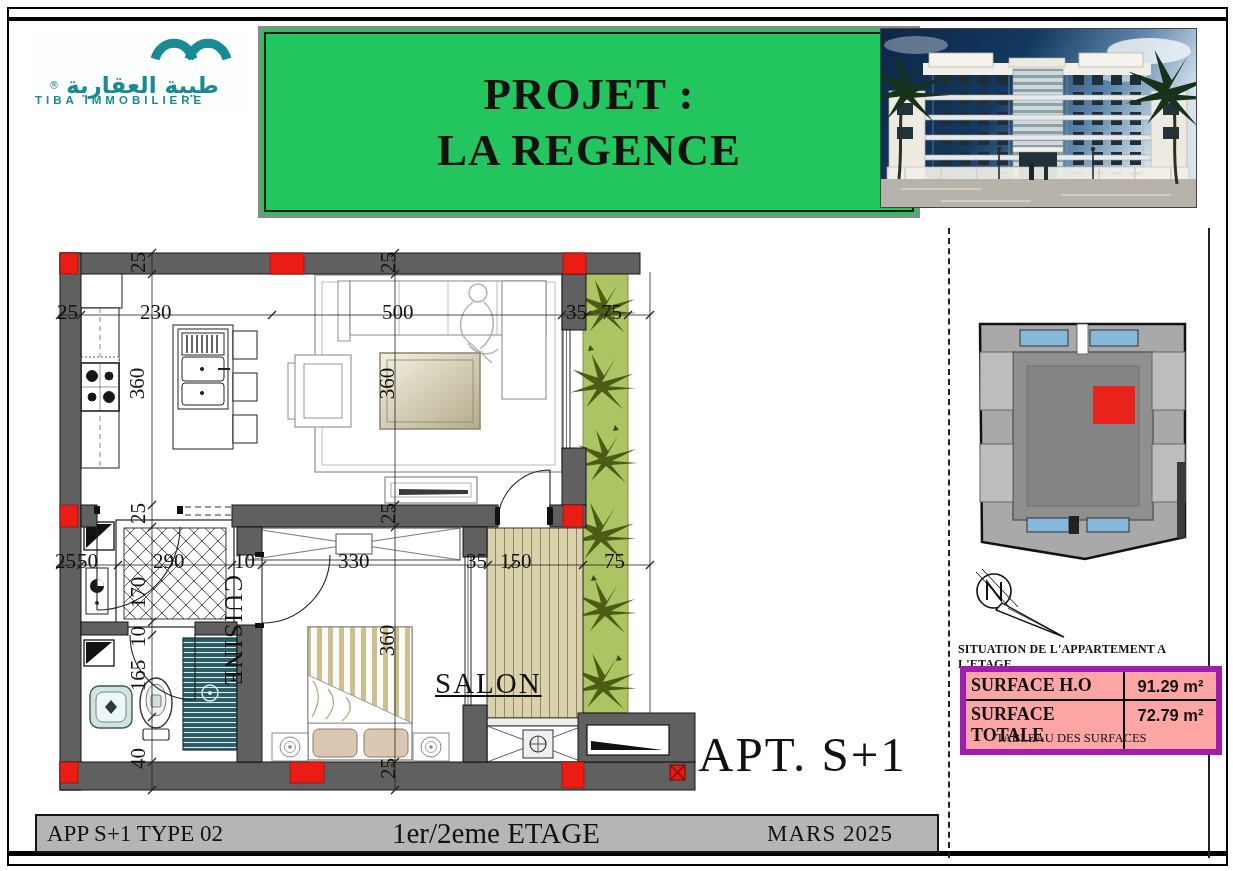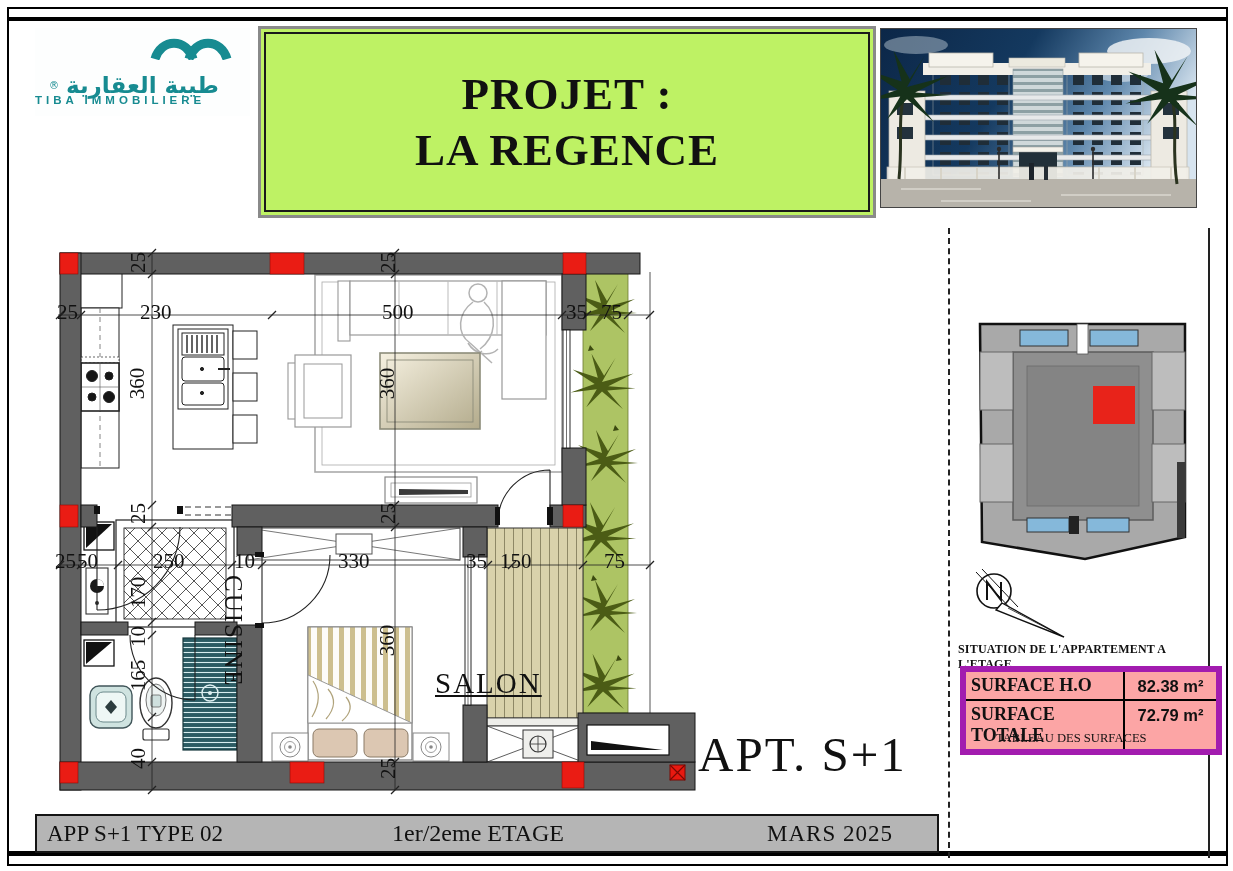--- a/index.html
+++ b/index.html
@@ -13,21 +13,21 @@
   .logo-box{position:absolute;left:35px;top:28px;width:215px;height:88px;background:#fdfefe;text-align:center;}
   .logo-arabic{position:absolute;left:0;top:46px;width:215px;font-family:"DejaVu Sans",sans-serif;
                font-size:23px;font-weight:bold;color:#178b91;direction:rtl;line-height:1;}
   .logo-reg{position:absolute;left:14px;top:52px;font-size:10px;color:#178b91;font-family:"DejaVu Sans",sans-serif;}
   .logo-latin{position:absolute;left:0;top:66px;width:215px;text-align:left;color:#178b91;
               font-family:"Liberation Sans",sans-serif;font-size:11.5px;font-weight:bold;letter-spacing:4px;}
   .company-box{position:absolute;left:35px;top:118px;width:213px;height:92px;border:2px solid #222;}
   .company-inner{position:absolute;inset:2px;border:1px solid #555;display:flex;flex-direction:column;
                  justify-content:space-around;align-items:center;padding:6px 0;}
   .company-line{font-size:14px;letter-spacing:.5px;}
-  .title-box{position:absolute;left:258px;top:26px;width:612px;height:186px;border:3px solid #8a8a8a;background:#bef264;}
+  .title-box{position:absolute;left:258px;top:26px;width:612px;height:186px;border:3px solid #8a8a8a;background:#22c55e;padding-left:44px;}
   .title-inner{position:absolute;inset:3px;border:2px solid #1a1a1a;display:flex;flex-direction:column;
                justify-content:center;align-items:center;}
   .title-line{font-size:45px;font-weight:bold;letter-spacing:1px;line-height:1.25;}
   .photo{position:absolute;left:880px;top:28px;width:315px;height:178px;border:1px solid #444;overflow:hidden;}
 
   
   .plan-wrap{position:absolute;left:50px;top:245px;width:660px;height:560px;}
   .dim{position:absolute;font-size:21px;white-space:nowrap;background:transparent;line-height:1;}
   .vdim{position:absolute;font-size:21px;white-space:nowrap;transform:rotate(-90deg);transform-origin:center;line-height:1;}
   .room-label{position:absolute;white-space:nowrap;line-height:1;}
@@ -47,21 +47,21 @@
   .surface-row:last-child{border-bottom:none;}
   .surface-label{width:150px;border-right:2px solid #000;font-weight:bold;font-size:18px;padding:3px 2px 3px 5px;}
   .surface-value{flex:1;font-weight:bold;font-size:16.5px;text-align:center;padding:5px 0 3px 0;
                  font-family:"Liberation Sans",sans-serif;}
   .table-caption{position:absolute;left:958px;top:731px;font-weight:normal;font-size:12.6px;padding-left:38px;}
 
   
   .footer-bar{position:absolute;left:35px;top:814px;width:900px;height:35px;background:#b5b5b5;
               border:2px solid #141414;display:flex;align-items:center;}
   .footer-left{position:absolute;left:10px;font-size:23px;}
-  .footer-center{position:absolute;left:355px;font-size:24px;}
+  .footer-center{position:absolute;left:355px;font-size:29px;}
   .footer-right{position:absolute;left:730px;font-size:23px;letter-spacing:1px;}
 </style>
 </head>
 <body>
 
 <div class="sheet">
   <div class="outer-border"></div>
   <div class="top-rule"></div>
   <div class="bottom-rule"></div>
 
@@ -352,21 +352,21 @@
 
     
     <span class="dim" style="left:7px;top:57px">25</span>
     <span class="dim" style="left:90px;top:57px">230</span>
     <span class="dim" style="left:332px;top:57px">500</span>
     <span class="dim" style="left:516px;top:57px">35</span>
     <span class="dim" style="left:551px;top:57px">75</span>
     
     <span class="dim" style="left:5px;top:306px">25</span>
     <span class="dim" style="left:27px;top:306px">50</span>
-    <span class="dim" style="left:103px;top:306px">250</span>
+    <span class="dim" style="left:103px;top:306px">290</span>
     <span class="dim" style="left:184px;top:306px">10</span>
     <span class="dim" style="left:288px;top:306px">330</span>
     <span class="dim" style="left:416px;top:306px">35</span>
     <span class="dim" style="left:450px;top:306px">150</span>
     <span class="dim" style="left:554px;top:306px">75</span>
     
     <span class="vdim" style="left:78px;top:7px">25</span>
     <span class="vdim" style="left:72px;top:128px">360</span>
     <span class="vdim" style="left:78px;top:258px">25</span>
     <span class="vdim" style="left:73px;top:337px">170</span>
@@ -420,21 +420,21 @@
       <path d="M40,37 L102,71 L34,44 Z" fill="#fff" stroke="#111" stroke-width="1.4"></path>
       <path d="M46,42 L96,68" stroke="#111" stroke-width="0.8"></path>
     </svg>
   </div>
 
   <div class="situation-caption">SITUATION DE L'APPARTEMENT A L'ETAGE</div>
 
   <div class="surface-table">
     <div class="surface-row">
       <div class="surface-label">SURFACE H.O</div>
-      <div class="surface-value">82.38 m²</div>
+      <div class="surface-value">91.29 m²</div>
     </div>
     <div class="surface-row">
       <div class="surface-label">SURFACE TOTALE</div>
       <div class="surface-value">72.79 m²</div>
     </div>
   </div>
   <div class="table-caption">TABLEAU DES SURFACES</div>
 
   <div class="footer-bar">
     <span class="footer-left">APP S+1 TYPE 02</span>

